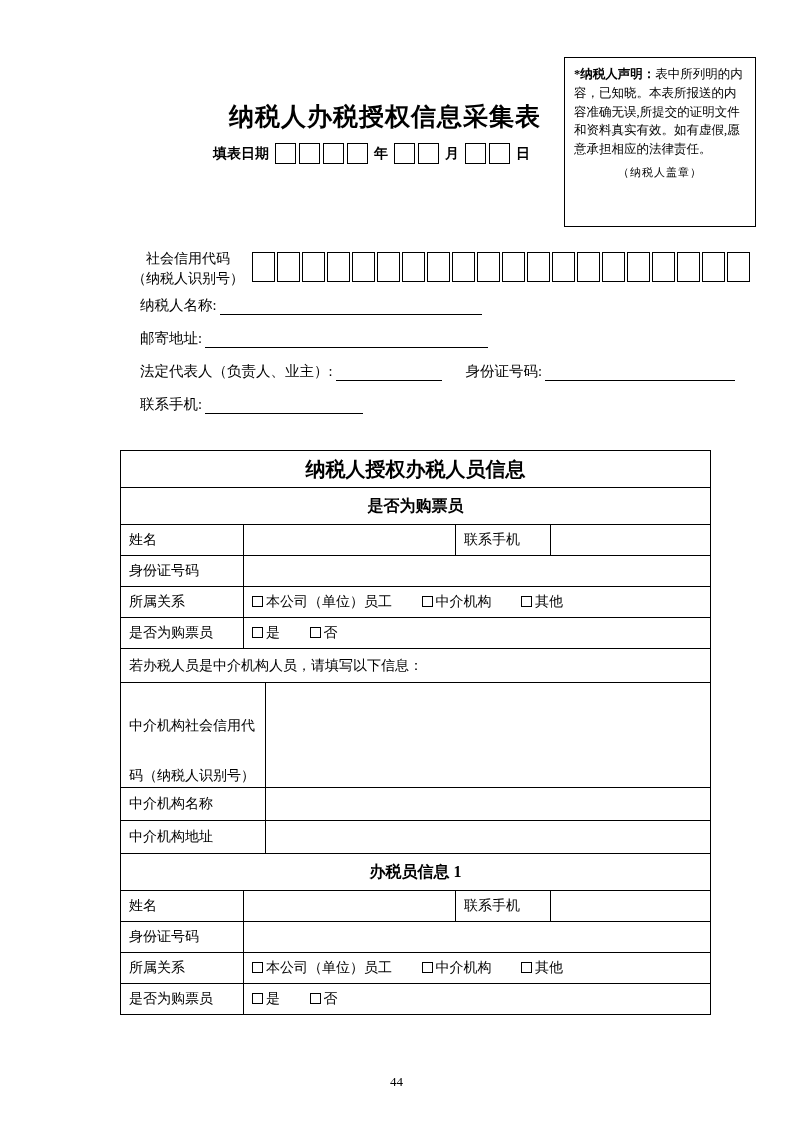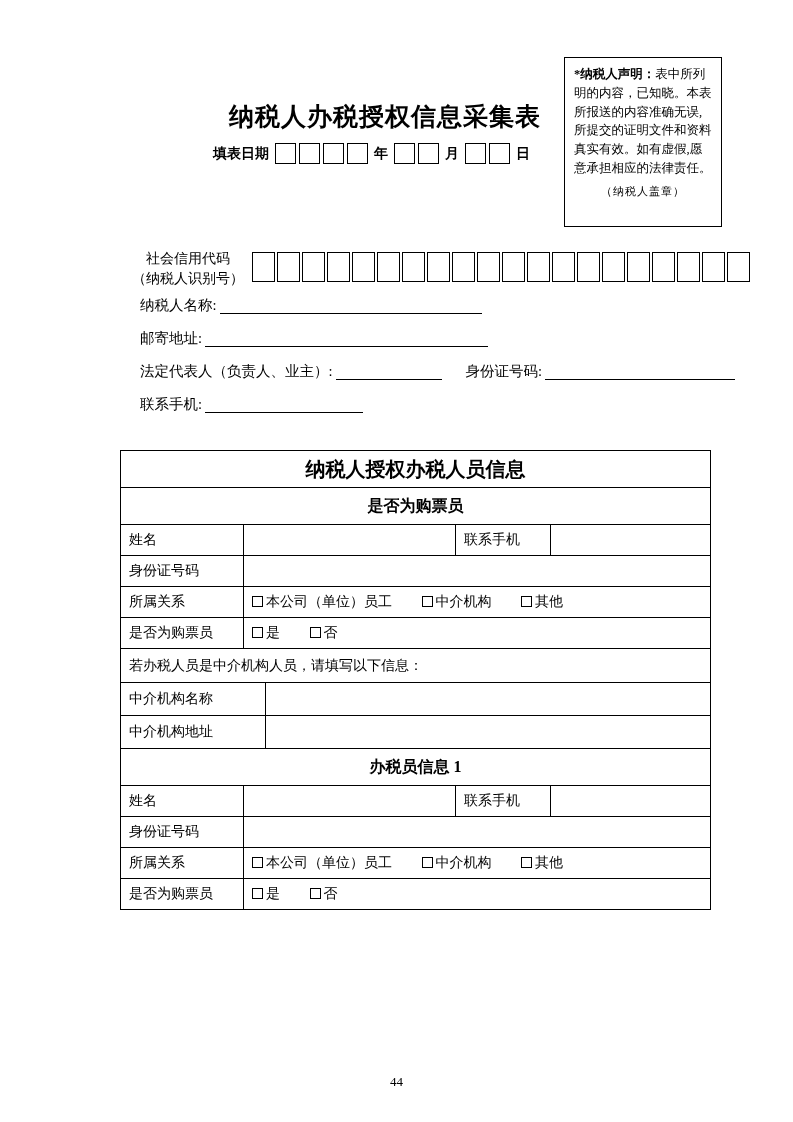--- a/index.html
+++ b/index.html
@@ -14,32 +14,32 @@
   .form-title {
     top:100px; left:120px; width:530px; text-align:center;
     font-size:25px; font-weight:bold; letter-spacing:1px;
   }
 
   .date-row { top:143px; left:213px; display:flex; align-items:center; font-size:14px; gap:6px;font-weight:bold; }
   .box-group { display:flex; gap:3px; }
   .dbox { width:21px; height:21px; border:1px solid #000; display:inline-block; background:#fff; }
 
   .decl {
-    top:57px; left:564px; width:158px; height:170px;
+    top:57px; left:564px; width:192px; height:170px;
     border:1px solid #000; padding:7px 9px;
     font-size:12.5px; line-height:1.5;
   }
   .decl-lead { font-weight:bold; }
   .decl-seal { font-size:11px; text-align:center; margin-top:5px; letter-spacing:1px; }
 
   .cc-label { top:249px; left:128px; width:120px; text-align:center; font-size:14px; line-height:1.45; }
   .cc-boxes { top:252px; left:252px; display:flex; gap:2px; }
   .cbox { width:23px; height:30px; border:1px solid #000; background:#fff; }
 
-  .field { font-size:14.5px; display:flex; align-items:flex-start; white-space:nowrap; }
+  .field { font-size:14.5px; display:flex; align-items:center; white-space:nowrap; }
   .f-name  { top:296px; left:140px; }
   .f-addr  { top:329px; left:140px; }
   .f-legal { top:362px; left:140px; }
   .f-phone { top:395px; left:140px; }
   .u { display:inline-block; border-bottom:1px solid #000; height:18px; margin-left:3px; }
   .u-name  { width:262px; }
   .u-addr  { width:283px; }
   .u-legal { width:106px; }
   .u-id    { width:190px; }
   .u-phone { width:158px; }
@@ -184,20 +184,27 @@
       <td colspan="4">
         <span class="opt"><span class="cb"></span><span>是</span></span>
         <span class="opt"><span class="cb"></span><span>否</span></span>
       </td>
     </tr>
 
     <tr class="rn">
           <td colspan="5">若办税人员是中介机构人员，请填写以下信息：</td>
         </tr>
 
+    <tr class="rc">
+      <td colspan="2">
+        <div class="nowrap">中介机构社会信用代</div>
+        <div class="nowrap">码（纳税人识别号）</div>
+      </td>
+      <td colspan="3"></td>
+    </tr>
     <tr class="ra">
       <td colspan="2">中介机构名称</td>
       <td colspan="3"></td>
     </tr>
     <tr class="ra">
       <td colspan="2">中介机构地址</td>
       <td colspan="3"></td>
     </tr>
 
     <tr>

